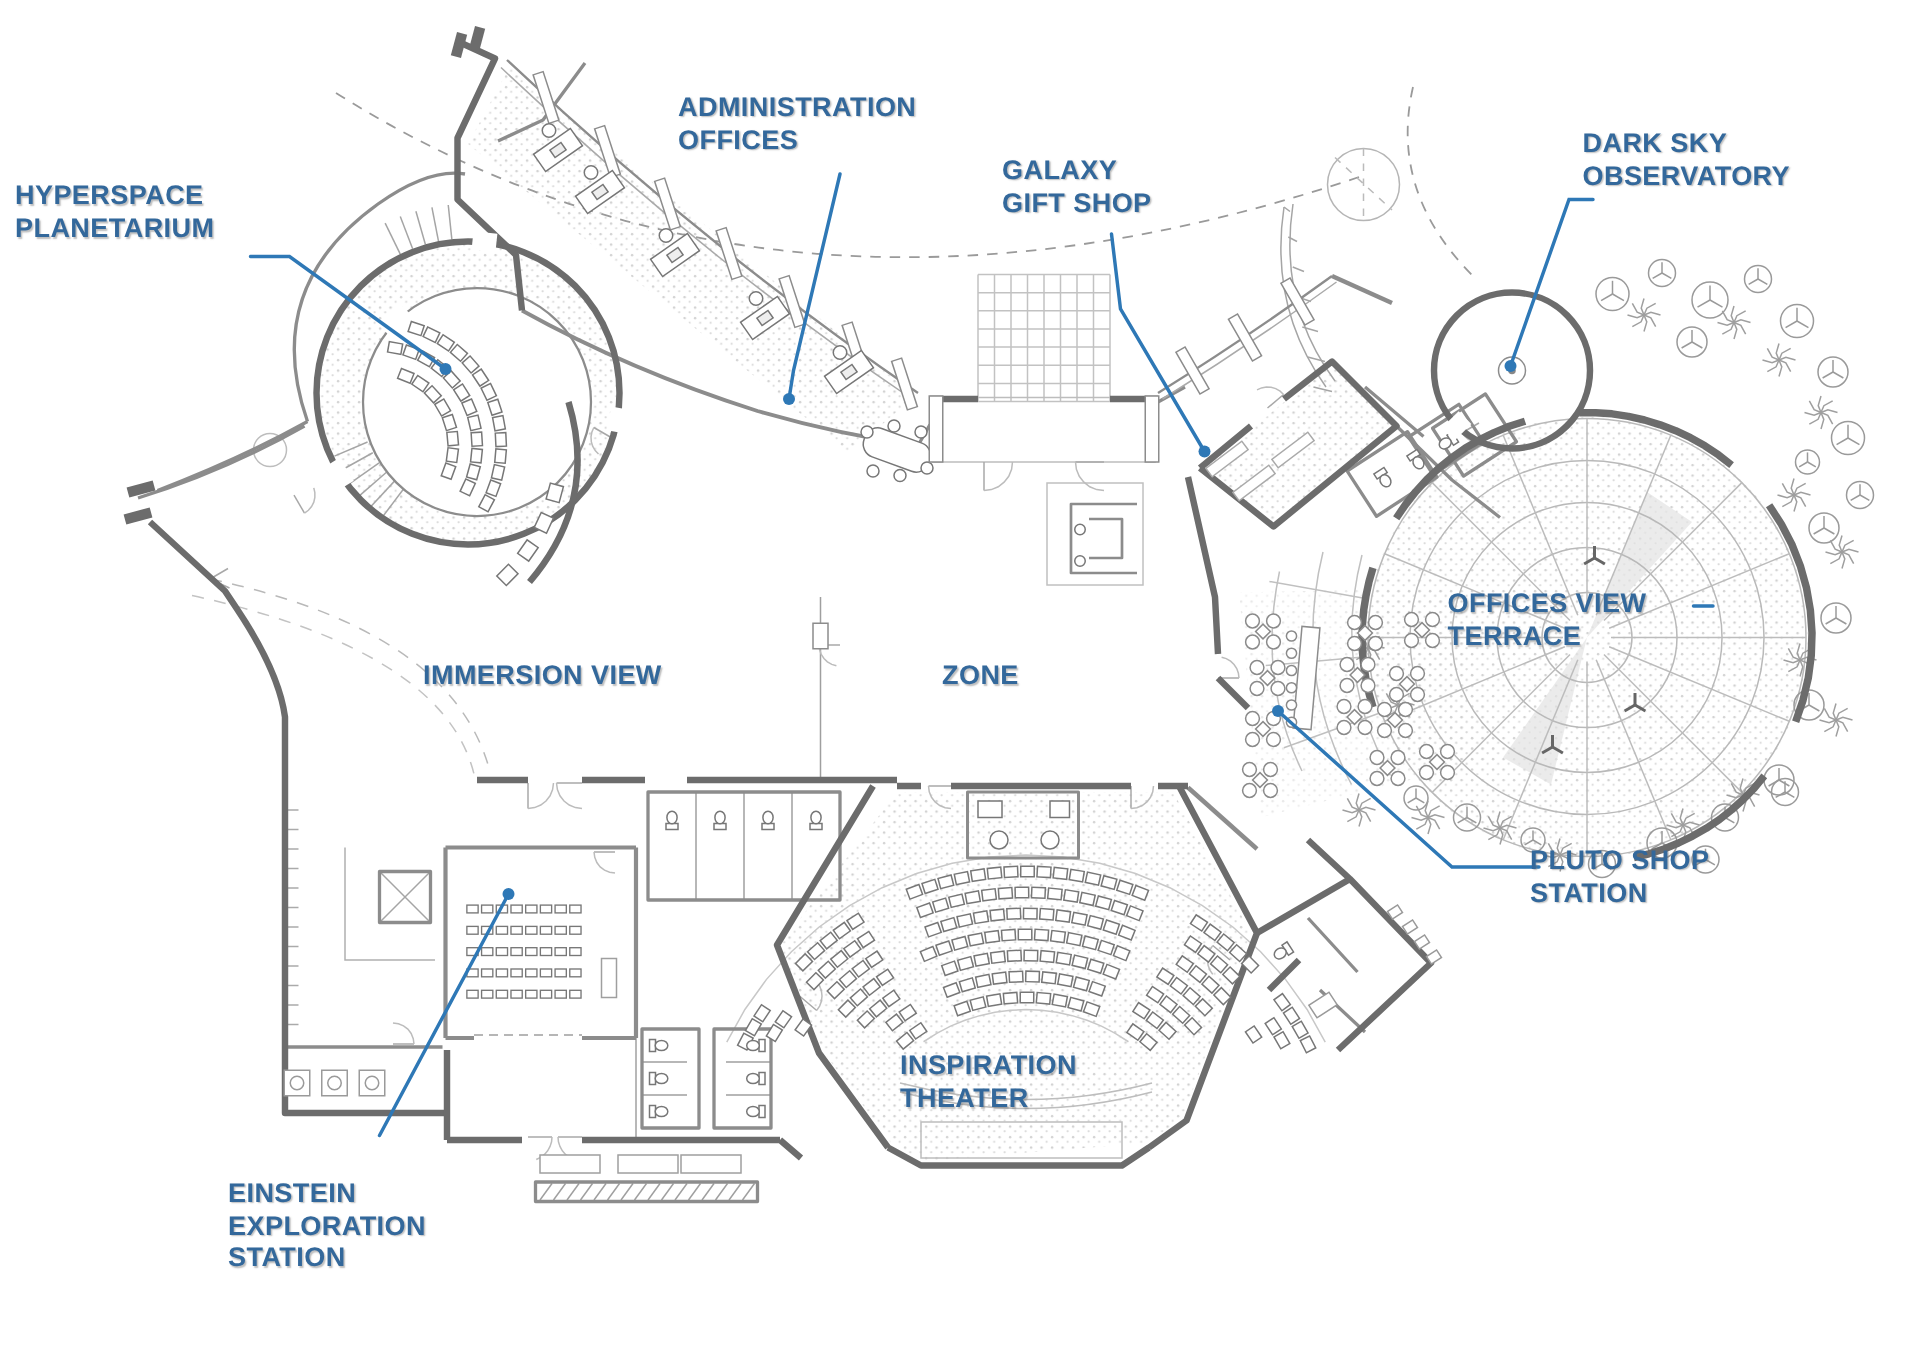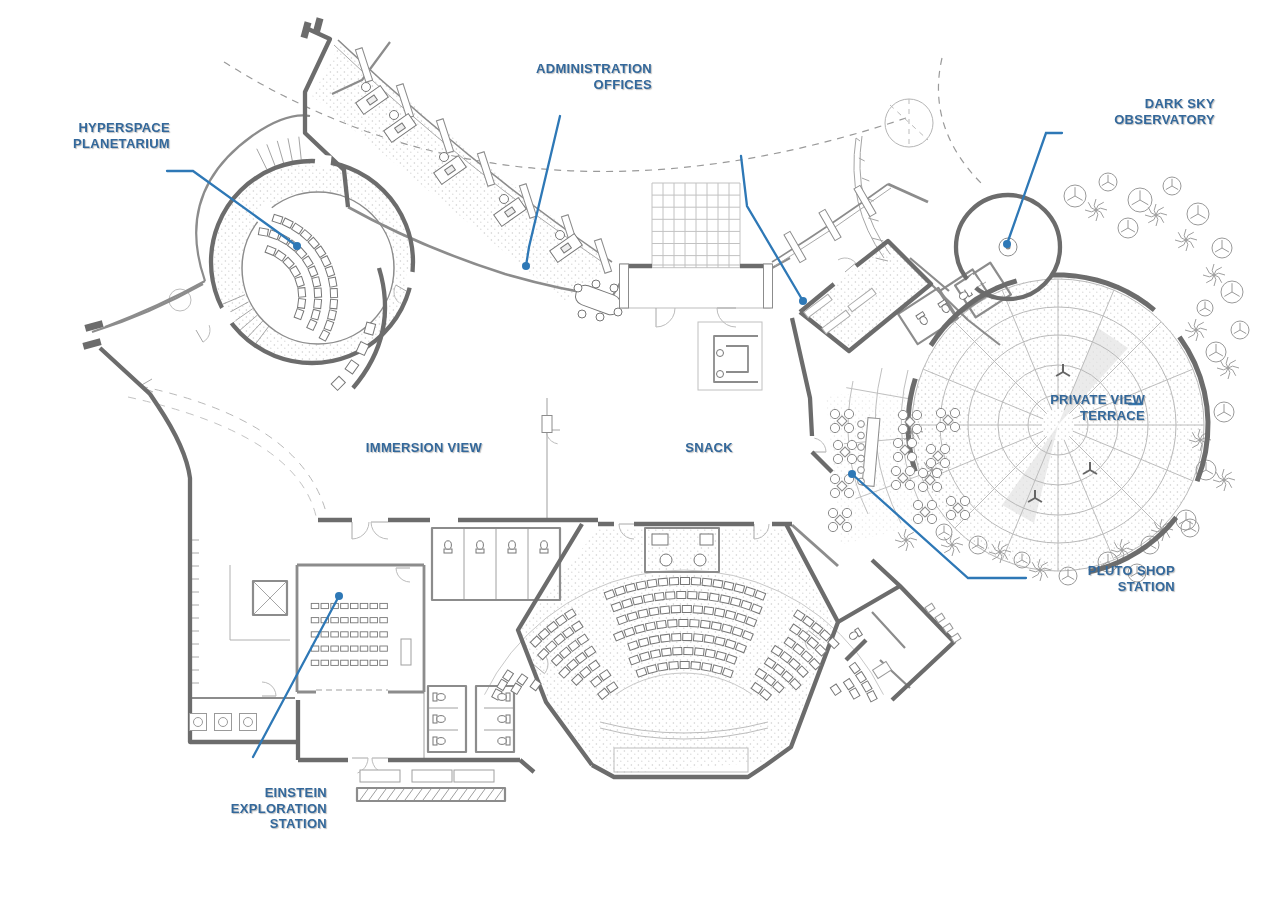--- a/index.html
+++ b/index.html
@@ -1,20 +1,20 @@
 <!DOCTYPE html>
 <html><head>
 <meta charset="utf-8">
 <style>
   html,body{margin:0;padding:0;background:#ffffff;}
   #stage{position:relative;width:1280px;height:899px;background:#ffffff;overflow:hidden;
          font-family:"Liberation Sans",sans-serif;}
   #plan-svg{position:absolute;left:0;top:0;}
-  .room-label{position:absolute;color:var(--label,#33689b);font-weight:bold;font-size:13px;
-     line-height:1.2;text-align:right;white-space:pre-line;letter-spacing:.3px;
+  .room-label{position:absolute;color:var(--label,#33689b);font-weight:bold;font-size:18px;
+     line-height:1.2;text-align:left;white-space:pre-line;letter-spacing:.3px;
      text-shadow:1px 1px 1px rgba(110,110,110,.45);}
 </style>
 </head>
 <body>
 
 <div id="stage" style="--label: #33689B;">
   <svg id="plan-svg" width="1280" height="899" viewBox="0 0 1280 899" xmlns="http://www.w3.org/2000/svg">
     <defs>
       <pattern id="stip" width="7" height="7" patternUnits="userSpaceOnUse">
         <circle cx="1.4" cy="2" r="0.8" fill="#c6c6c6"></circle>
@@ -890,24 +890,28 @@
         <polyline points="253,757 339,596"></polyline>
         <circle cx="339" cy="596" r="4" fill="#2E78B6" stroke="none"></circle>
         <line x1="1129" y1="404" x2="1142" y2="404"></line>
       </g>
     </svg>
 
   <div class="room-label" style="left:10px;top:120px;width:160px">HYPERSPACE
 PLANETARIUM</div>
   <div class="room-label" style="left:452px;top:61px;width:200px">ADMINISTRATION
 OFFICES</div>
-  <div class="room-label" style="left:1055px;top:96px;width:160px">DARK SKY
+  <div class="room-label" style="left:668px;top:103px;width:145px">GALAXY
+GIFT SHOP</div>
+  <div class="room-label" style="left:1055px;top:85px;width:160px">DARK SKY
 OBSERVATORY</div>
-  <div class="room-label" style="left:965px;top:392px;width:180px">PRIVATE VIEW
+  <div class="room-label" style="left:965px;top:392px;width:180px">OFFICES VIEW
 TERRACE</div>
   <div class="room-label" style="left:1020px;top:563px;width:155px">PLUTO SHOP
 STATION</div>
   <div class="room-label" style="left:282px;top:440px;width:200px">IMMERSION VIEW</div>
-  <div class="room-label" style="left:628px;top:440px;width:105px">SNACK</div>
+  <div class="room-label" style="left:628px;top:440px;width:105px">ZONE</div>
   <div class="room-label" style="left:152px;top:785px;width:175px">EINSTEIN
 EXPLORATION
 STATION</div>
+  <div class="room-label" style="left:600px;top:700px;width:165px">INSPIRATION
+THEATER</div>
 </div>
 
 </body></html>

